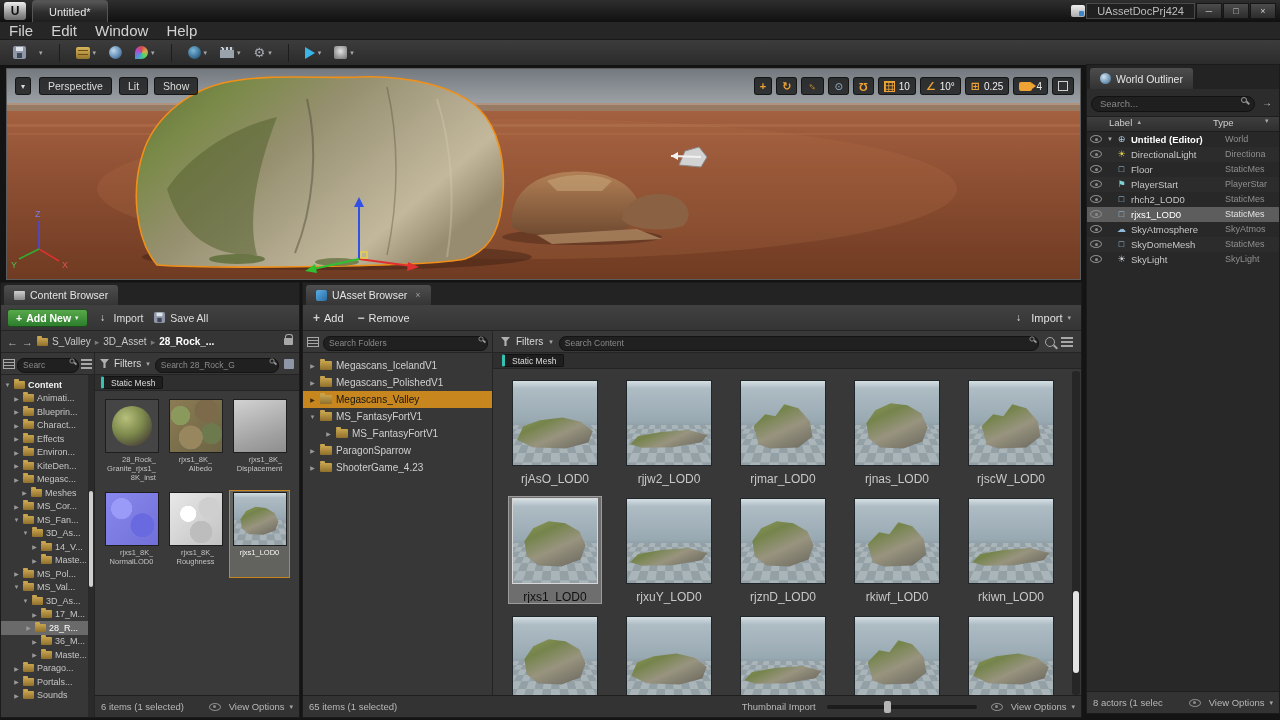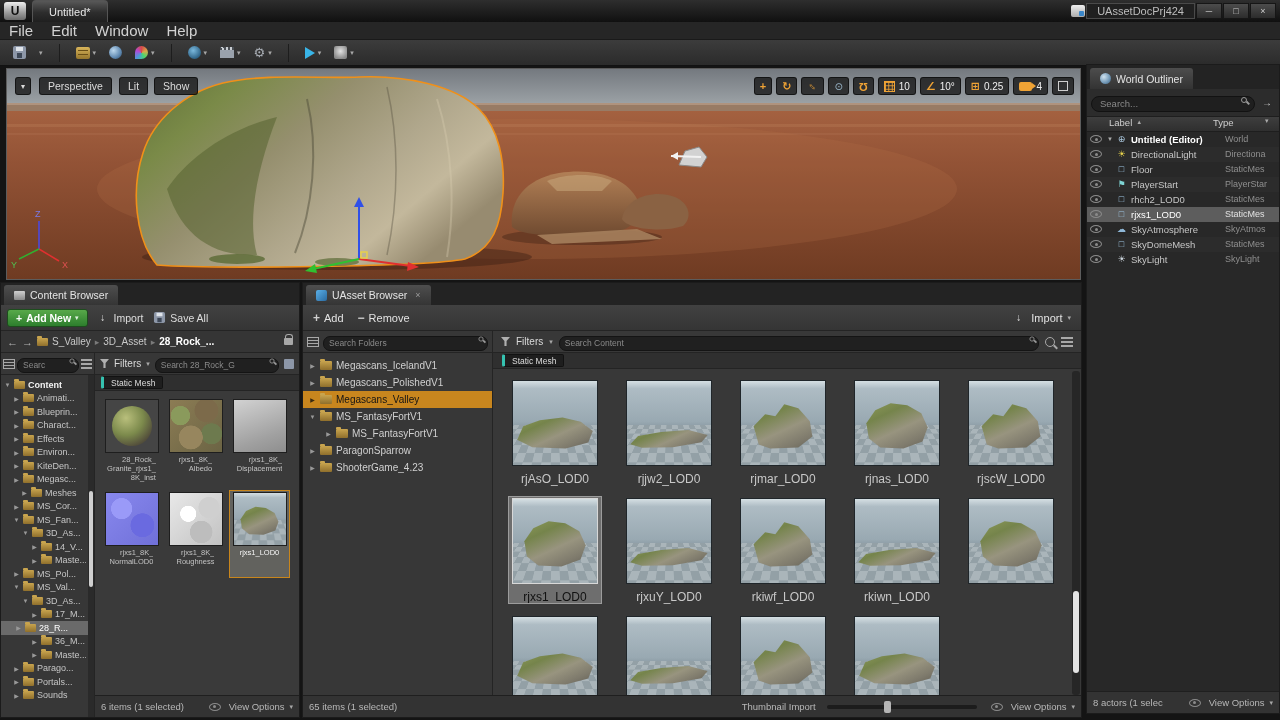--- a/index.html
+++ b/index.html
@@ -651,21 +651,21 @@
           <div class="ct-row" style="padding-left:21px">
               <span class="tw">▼</span>
               <span class="fold"></span>
               <span class="ct-label">3D_As...</span>
             </div>
           <div class="ct-row" style="padding-left:30px">
               <span class="tw">▶</span>
               <span class="fold"></span>
               <span class="ct-label">17_M...</span>
             </div>
-          <div class="ct-row sel" style="padding-left:14px">
+          <div class="ct-row sel" style="padding-left:24px">
               <span class="tw">▶</span>
               <span class="fold"></span>
               <span class="ct-label">28_R...</span>
             </div>
           <div class="ct-row" style="padding-left:30px">
               <span class="tw">▶</span>
               <span class="fold"></span>
               <span class="ct-label">36_M...</span>
             </div>
           <div class="ct-row" style="padding-left:30px">
@@ -871,20 +871,26 @@
               <div class="ua-thumb mesh-th">
                 <span class="rk b"></span>
               </div>
               <div class="ua-name">rjxs1_LOD0</div>
             </div>
           <div class="ua-tile">
               <div class="ua-thumb mesh-th">
                 <span class="rk f"></span>
               </div>
               <div class="ua-name">rjxuY_LOD0</div>
+            </div>
+          <div class="ua-tile">
+              <div class="ua-thumb mesh-th">
+                <span class="rk b"></span>
+              </div>
+              <div class="ua-name">rjznD_LOD0</div>
             </div>
           <div class="ua-tile">
               <div class="ua-thumb mesh-th">
                 <span class="rk a"></span>
               </div>
               <div class="ua-name">rkiwf_LOD0</div>
             </div>
           <div class="ua-tile">
               <div class="ua-thumb mesh-th">
                 <span class="rk f"></span>

